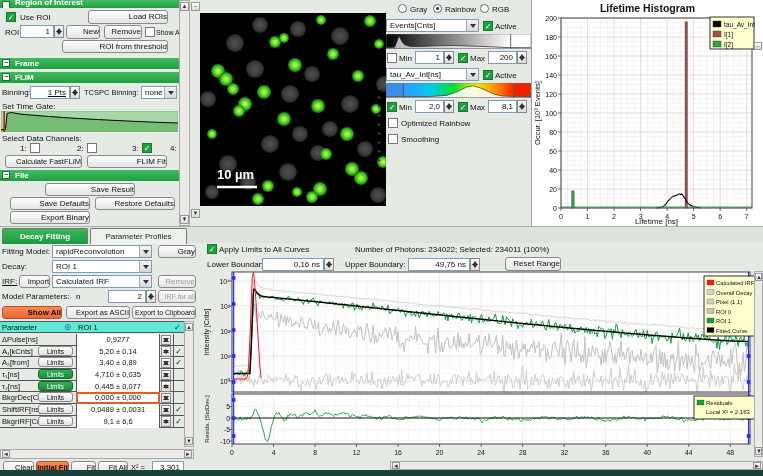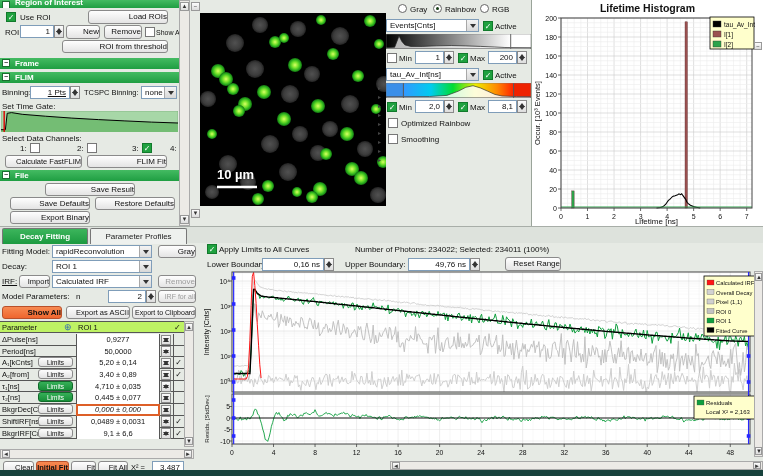--- a/index.html
+++ b/index.html
@@ -29,21 +29,21 @@
 .scrl{position:absolute;background:#eceae6;border:1px solid #aaa;}
 .sarr{position:absolute;background:linear-gradient(#fdfdfd,#dcdcdc);border:1px solid #999;color:#333;font-size:6px;line-height:7px;text-align:center;}
 .tab{position:absolute;border:1px solid #777;border-bottom:none;font-size:8px;text-align:center;line-height:15px;border-radius:2px 2px 0 0;}
 .tab.on{background:linear-gradient(#3cb55c,#1c9a40);color:#fff;font-weight:bold;}
 .tab.off{background:#eef1ee;color:#222;}
 .prow{position:relative;height:11.7px;border-bottom:1px solid #565656;}
 .pname{position:absolute;left:2px;top:1px;font-size:7.5px;white-space:nowrap;}
 .plim{position:absolute;left:38px;top:0px;width:35px;height:10px;border:1px solid #8a8a8a;border-radius:3px;background:linear-gradient(#fdfdfd,#e2e2e2);font-size:6.5px;line-height:9px;text-align:center;}
 .plim.grn{background:linear-gradient(#36b058,#188f39);color:#fff;border-color:#116a2a;}
 .pvalbox{position:absolute;left:76px;top:0;width:84px;height:11.7px;background:#fff;border-left:1px solid #565656;border-right:1px solid #565656;font-size:7.5px;line-height:11px;text-align:center;white-space:nowrap;}
-.pvalbox.hl{outline:2px solid #dd5f28;outline-offset:-2px;font-style:italic;}
+.pvalbox.hl{outline:2px solid #dd5f28;outline-offset:-2px;}
 .pspncell{position:absolute;left:161px;top:0.5px;width:10px;height:10.5px;}
 .pchk{position:absolute;left:173px;top:0;width:10px;height:11.7px;border-left:1px solid #565656;font-size:8px;line-height:11px;text-align:center;color:#111;}
 svg{display:block;}
 </style>
 </head>
 <body>
 
 <div id="app">
 
   <div class="abs" style="left:0;top:0;width:179px;height:226px;">
@@ -457,39 +457,30 @@
         <i class="u"></i>
         <i class="d"></i>
       </div>
     <div class="btn dis" style="left:158px;top:47px;width:38px;height:13px;font-size:7px;">IRF for all</div>
 
     <div class="btn orange" style="left:2px;top:63px;width:60px;height:13px;">Show All</div>
     <div class="btn" style="left:66px;top:63px;width:64px;height:13px;font-size:7.5px;">Export as ASCII</div>
     <div class="btn" style="left:132px;top:63px;width:64px;height:13px;font-size:7px;">Export to Clipboard</div>
 
     <div class="abs" style="left:0;top:78px;width:184px;height:128px;border-top:1px solid #565656;">
-      <div class="abs" style="left:0;top:0;width:184px;height:11px;border-bottom:1px solid #565656;background:#bef264;">
+      <div class="abs" style="left:0;top:0;width:184px;height:11px;border-bottom:1px solid #565656;background:#5eead4;">
         <span class="lbl abs" style="left:2px;top:1px;font-size:7.5px;">Parameter</span>
         <span class="abs" style="left:64px;top:0px;font-size:9px;color:#3a6fae;">⊕</span>
         <span class="lbl abs" style="left:78px;top:1px;font-size:7.5px;">ROI 1</span>
         <span class="lbl abs" style="left:174px;top:1px;">✓</span>
       </div>
       <div id="param-rows" class="abs" style="left:0;top:12px;width:184px;">
           <div class="prow">
             <div class="pname">ΔPulse[ns]</div>
             <div class="pvalbox">0,9277</div>
-            <div class="spn pspncell">
-              <i class="u"></i>
-              <i class="d"></i>
-            </div>
-            <div class="pchk"></div>
-          </div>
-          <div class="prow">
-            <div class="pname">Period[ns]</div>
-            <div class="pvalbox">50,0000</div>
             <div class="spn pspncell">
               <i class="u"></i>
               <i class="d"></i>
             </div>
             <div class="pchk"></div>
           </div>
           <div class="prow">
             <div class="pname">A₁[kCnts]</div>
             <div class="plim">Limits</div>
             <div class="pvalbox">5,20 ± 0,14</div>
@@ -568,21 +559,21 @@
     <div class="scrl" style="left:0px;top:206px;width:194px;height:10px;">
       <div class="sarr" style="left:1px;top:0;width:8px;height:8px;">◄</div>
       <div class="sarr" style="right:1px;top:0;width:8px;height:8px;">►</div>
     </div>
 
     <div class="btn" style="left:3px;top:218px;width:31px;height:13px;font-size:7.5px;">Clear</div>
     <div class="btn orange" style="left:36px;top:218px;width:33px;height:13px;font-size:7.5px;">Initial Fit</div>
     <div class="btn" style="left:71px;top:218px;width:25px;height:13px;font-size:7.5px;">Fit</div>
     <div class="btn" style="left:98px;top:218px;width:30px;height:13px;font-size:7.5px;">Fit All</div>
     <span class="lbl abs" style="left:131px;top:220px;font-size:7.5px;">X² =</span>
-    <div class="inp" style="left:152px;top:218px;width:32px;height:13px;">3,487</div>
+    <div class="inp" style="left:152px;top:218px;width:32px;height:13px;">3,301</div>
   </div>
 
   <div class="abs" style="left:200px;top:243px;width:563px;height:27px;">
     <div class="chk on" style="left:7px;top:1px;">✓</div>
     <span class="lbl abs" style="left:19px;top:2px;">Apply Limits to All Curves</span>
     <span class="lbl abs" style="left:155px;top:2px;">Number of Photons: 234022; Selected: 234011 (100%)</span>
     <span class="lbl abs" style="left:7px;top:17px;">Lower Boundary:</span>
     <div class="inp" style="left:62px;top:15px;width:62px;height:13px;">0,16 ns</div>
     <div class="spn" style="left:124px;top:15px;">
         <i class="u"></i>

